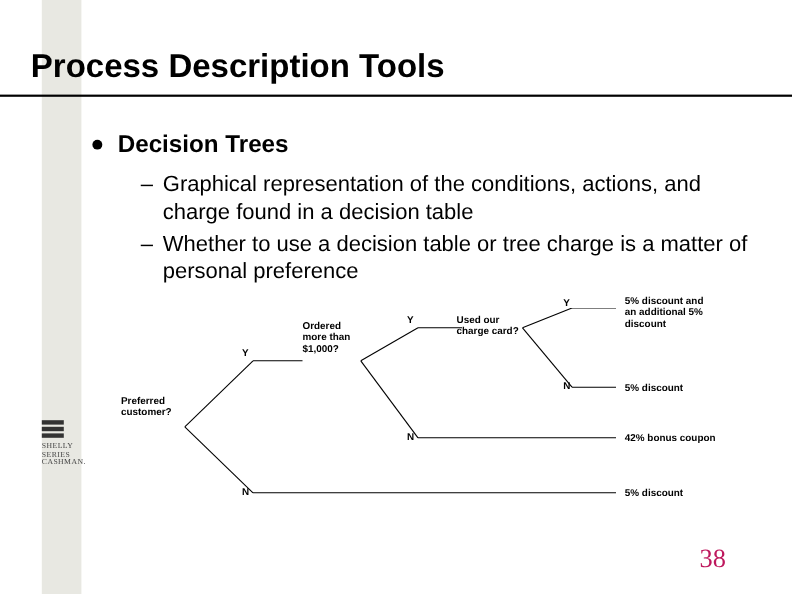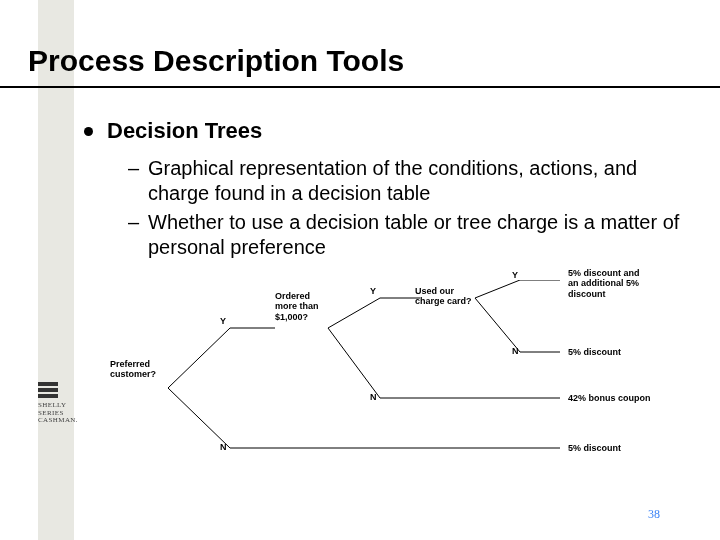--- a/index.html
+++ b/index.html
@@ -84,22 +84,22 @@
     position: absolute;
     left: 110px;
     top: 280px;
     width: 560px;
     height: 210px;
   }
   .page-num {
     position: absolute;
     right: 60px;
     bottom: 18px;
-    font-size: 12px;
-    color: #3b82f6;
+    font-size: 24px;
+    color: #be185d;
     font-family: 'Times New Roman', serif;
   }
   
   .dtext {
     position: absolute;
     font-size: 9px;
     font-weight: bold;
     font-family: Arial, sans-serif;
     color: #000;
     line-height: 1.15;

